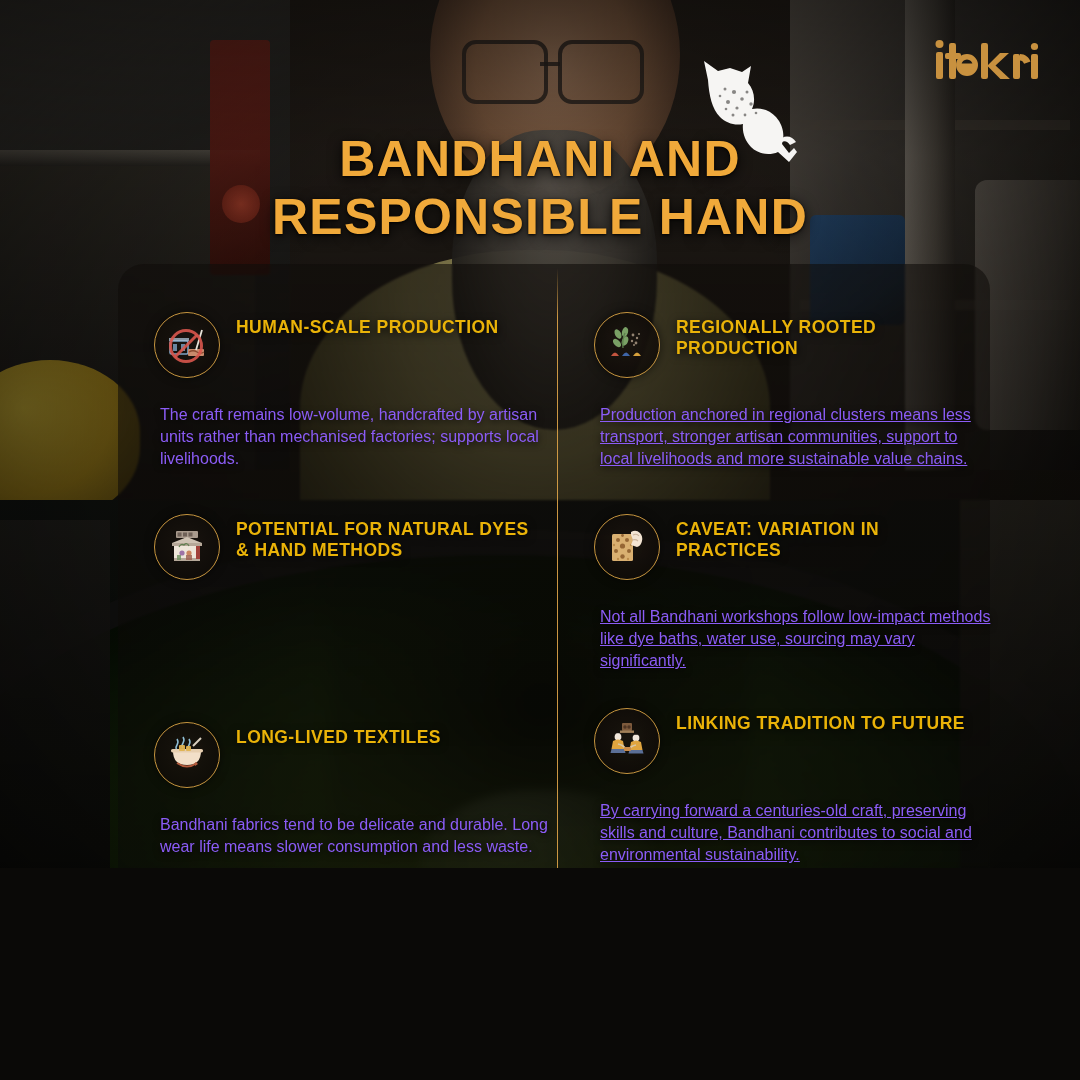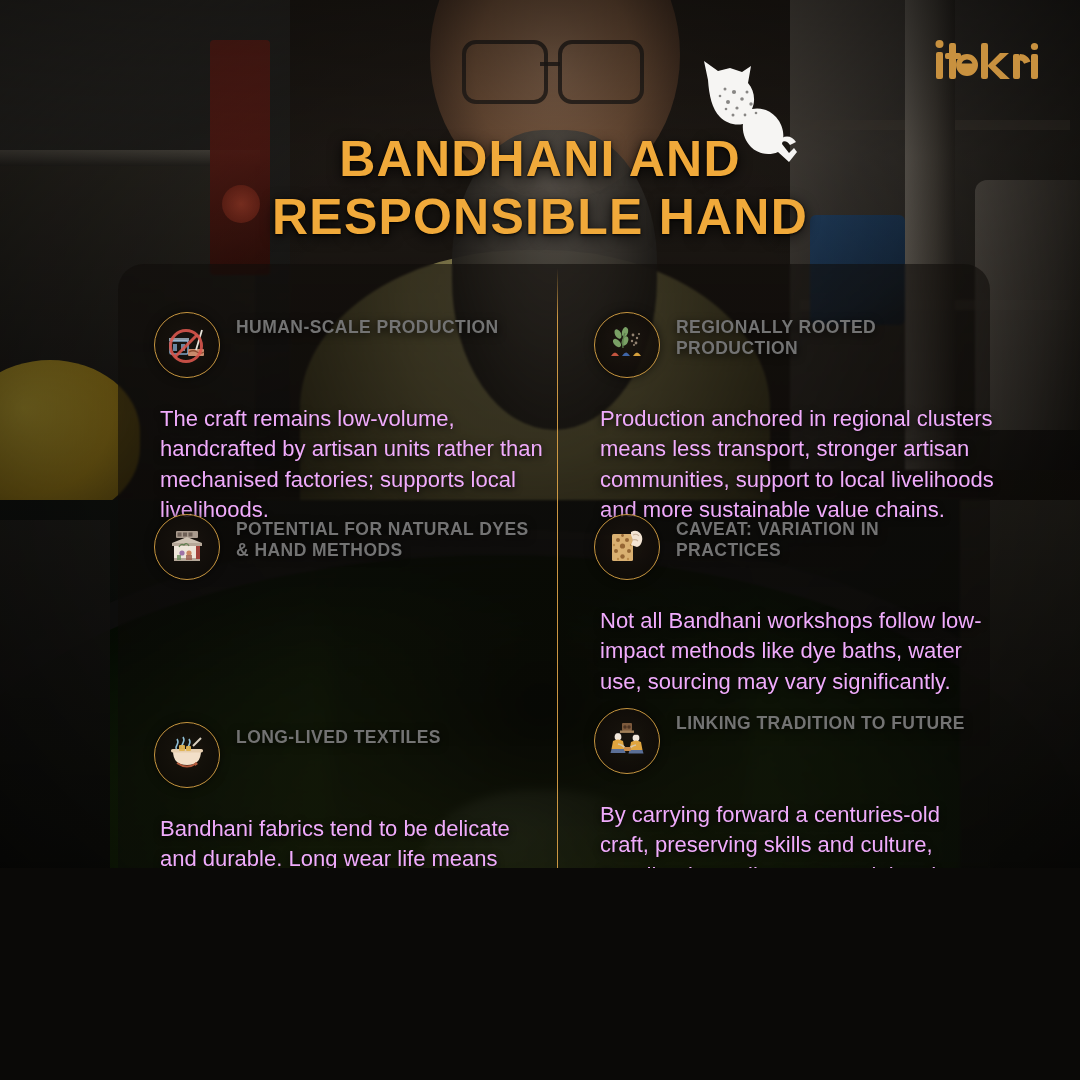--- a/index.html
+++ b/index.html
@@ -159,32 +159,32 @@
     flex:0 0 auto;width:64px;height:64px;border-radius:50%;
     border:1.6px solid #C6953F;
     background:radial-gradient(circle at 50% 45%, rgba(28,22,16,.82), rgba(12,9,6,.9));
     display:flex;align-items:center;justify-content:center;
     box-shadow:0 0 10px rgba(0,0,0,.55);
   }
   .badge svg{display:block;}
   .htxt{
     padding-top:5px;
     font-size:17.5px;font-weight:bold;line-height:1.22;letter-spacing:.45px;
-    color:#737373;
+    color:#eab308;
     text-shadow:0 2px 8px rgba(0,0,0,.85);
     max-width:300px;
   }
   .col.right .htxt{max-width:290px;}
   .body{
     margin-top:26px;margin-left:6px;
-    font-size:22px;line-height:1.38;color:#f0abfc;
+    font-size:16px;line-height:1.38;color:#8b5cf6;
     text-shadow:0 2px 7px rgba(0,0,0,.9);
     max-width:392px;
   }
-  .col.right .body{max-width:400px;}
+  .col.right .body{max-width:400px;text-decoration:underline;}
 </style>
 </head>
 <body>
 
 <div class="stage">
 
   <div class="bg">
     <div class="bg-top"></div>
     <div class="bg-cab"></div>
     <div class="bg-cab2"></div>

